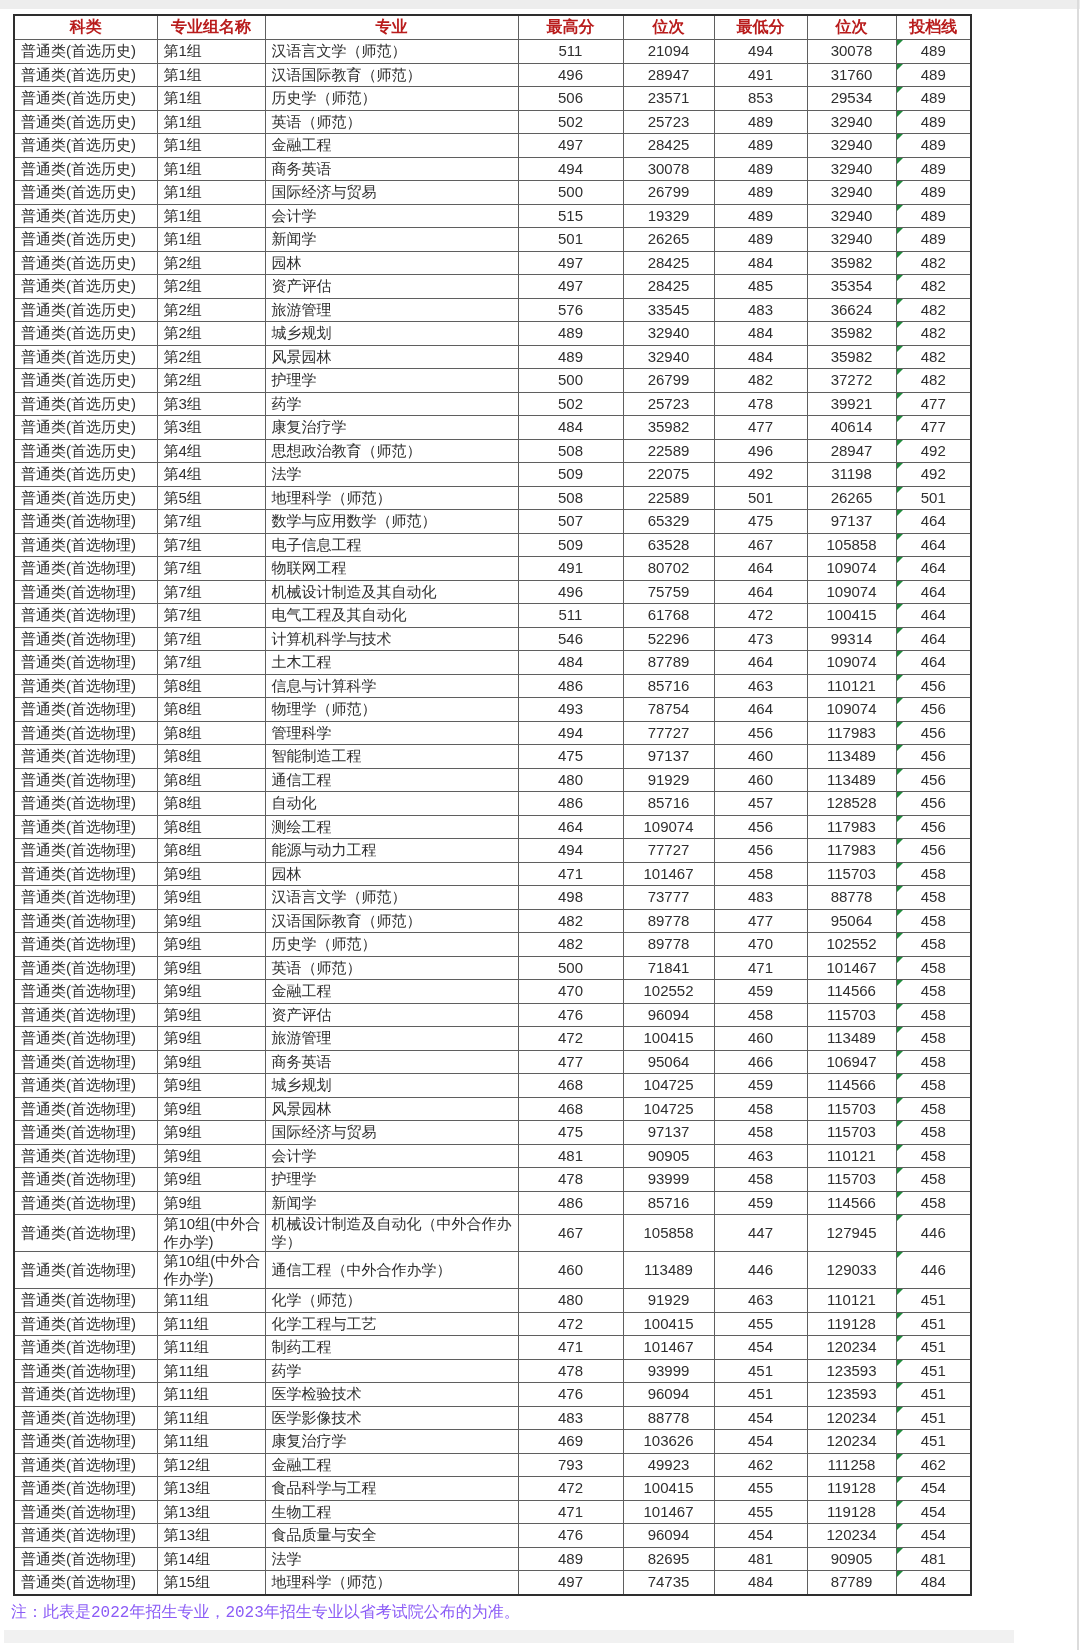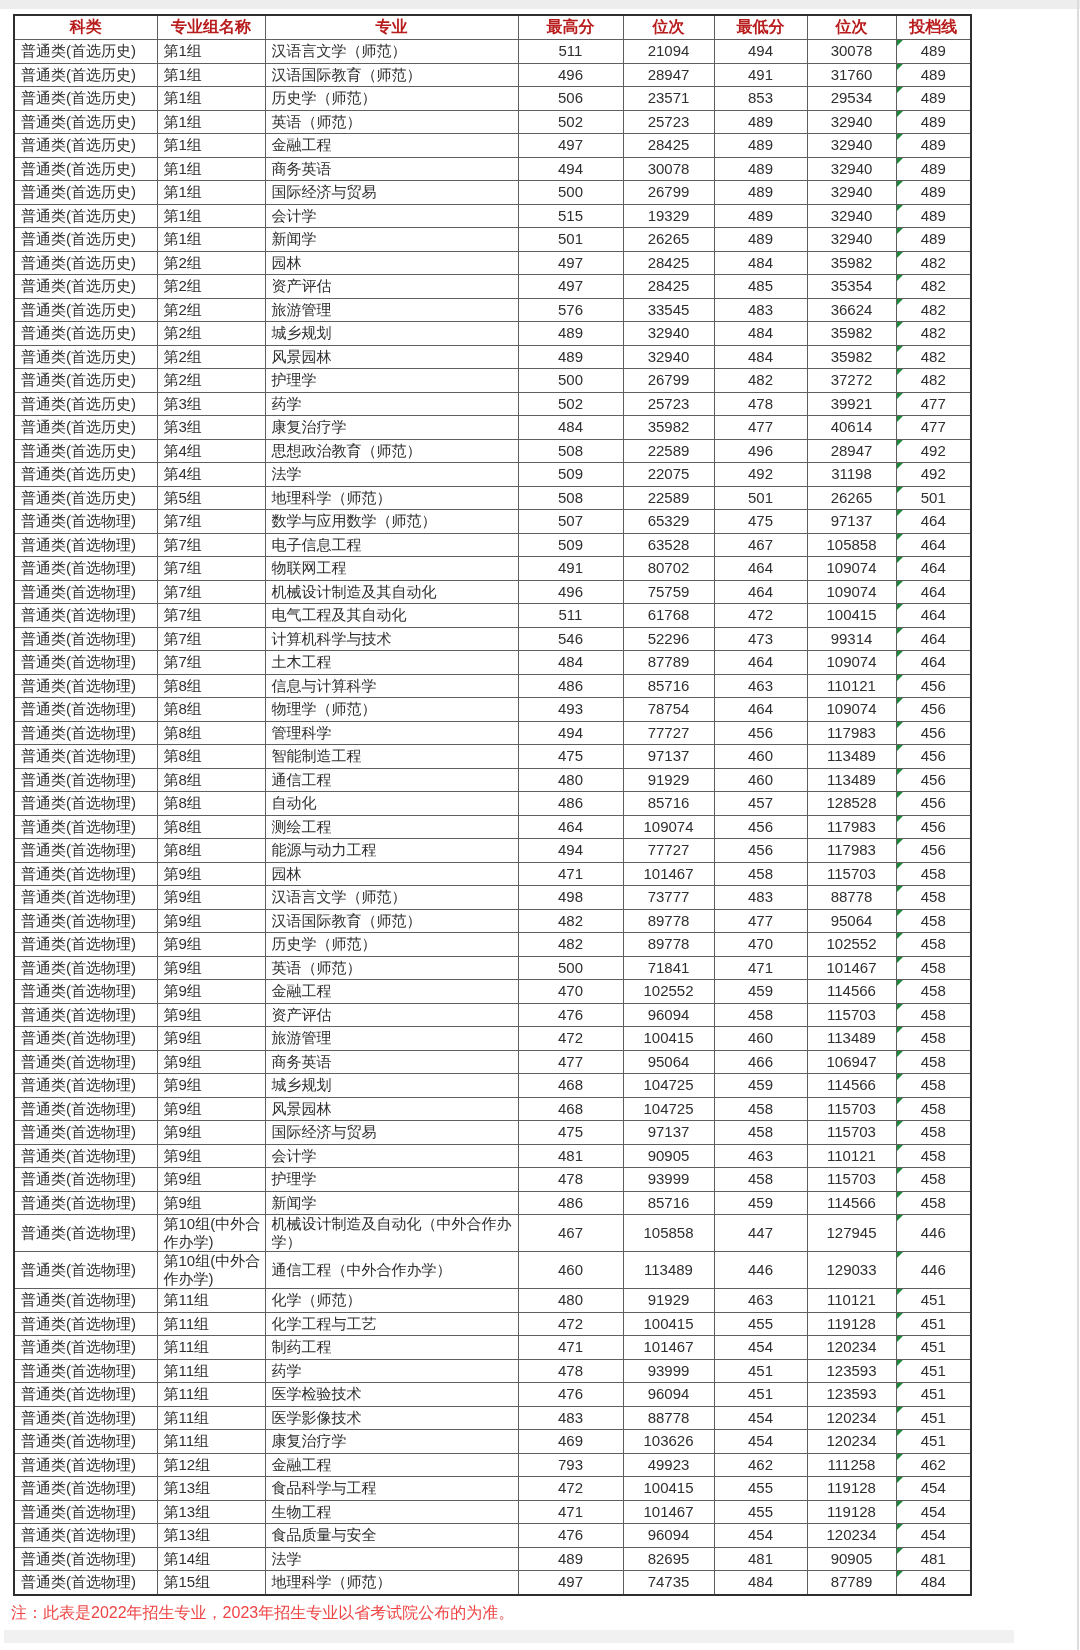--- a/index.html
+++ b/index.html
@@ -35,21 +35,21 @@
   td.c-left{text-align:left;padding-left:6px;}
   td.c-num{text-align:center;position:relative;}
   .tri{
     position:absolute;top:0;left:0;width:0;height:0;
     border-top:6px solid var(--marker-green,#1f8a3b);
     border-right:6px solid transparent;
     display:block;
   }
   .note{
     margin:7px 0 0 11px;
-    font-size:16px;color:#ef4444;line-height:20px;
+    font-size:16px;color:#8b5cf6;line-height:20px;font-family:Liberation Mono, monospace;
   }
   .bottom-strip{margin:7px 0 0 4px;width:1010px;height:13px;}
 </style>
 </head>
 <body>
 
 <div class="top-strip" style="background: rgb(237, 237, 237);"></div>
 
 <div class="content">
   <table class="score-table">

